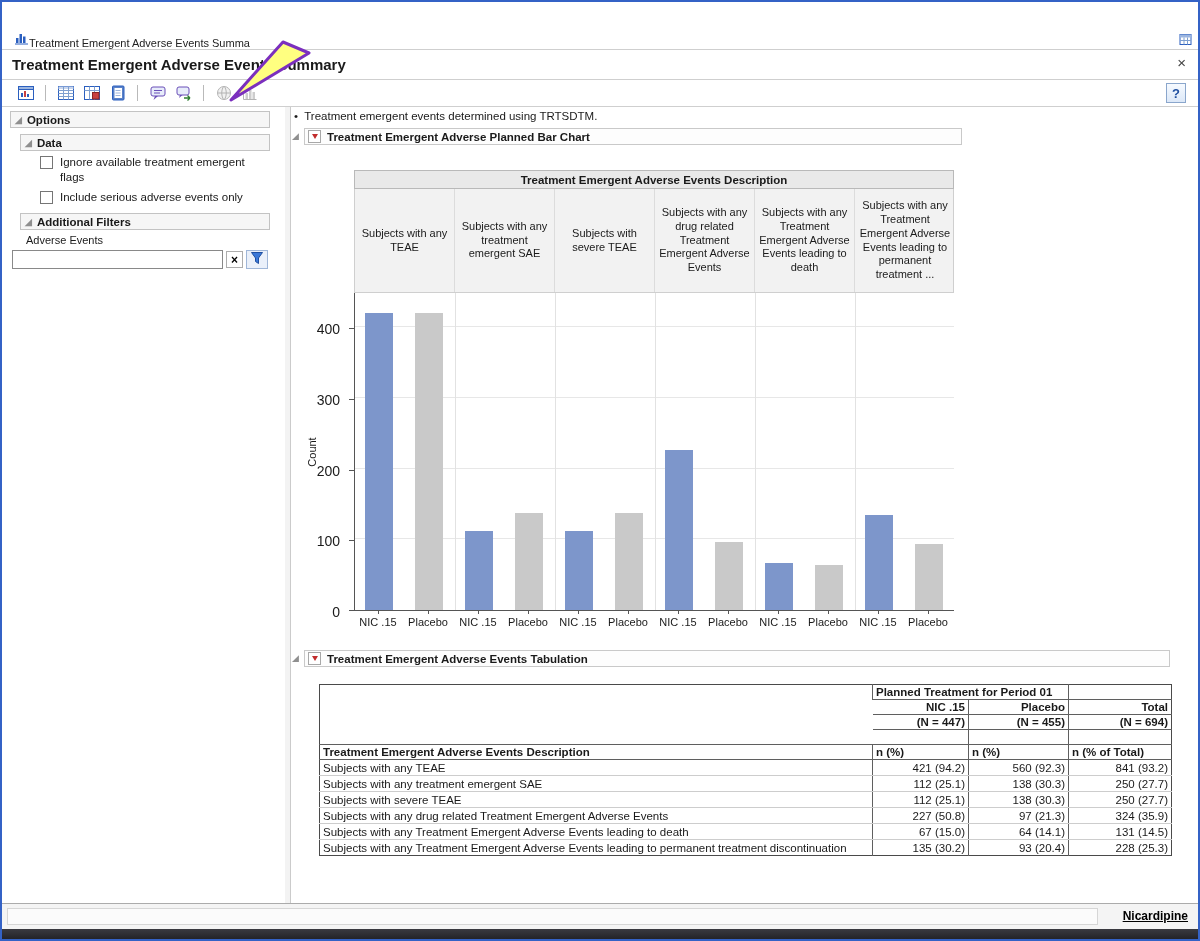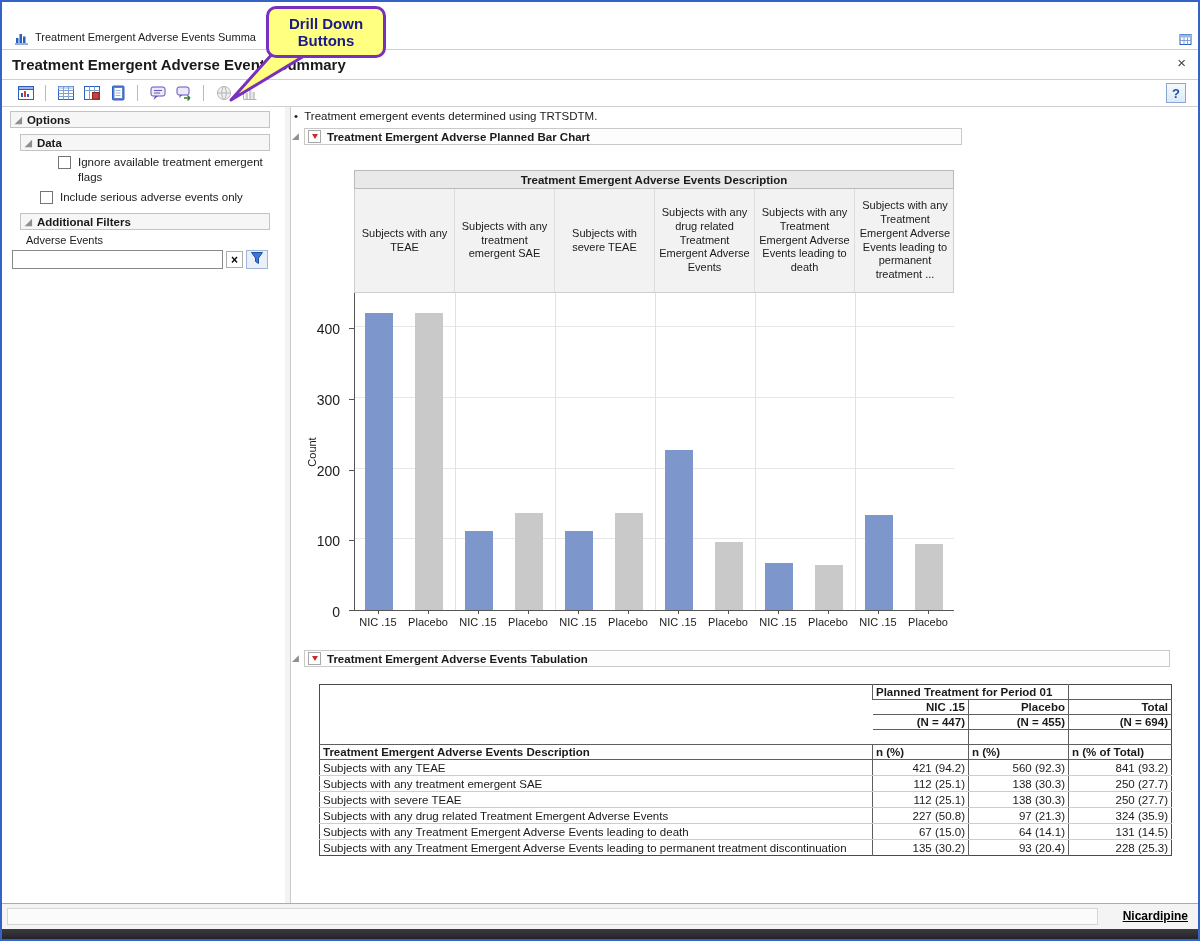--- a/index.html
+++ b/index.html
@@ -2,21 +2,21 @@
 <html><head>
 <meta charset="utf-8">
 <style>
   * { margin:0; padding:0; box-sizing:border-box; }
   body { font-family:"Liberation Sans", sans-serif; background:#fff; color:#1a1a1a; }
   #screen { position:relative; width:1200px; height:941px; background:#fff;
             border:2px solid #3462C6; overflow:hidden; }
 
   
   #titlebar { position:absolute; left:0; top:0; width:100%; height:48px; border-bottom:1px solid #cfcfcf; background:#fff; }
-  #titlebar-inner { position:absolute; left:12px; top:29px; display:flex; align-items:flex-start; gap:6px; }
+  #titlebar-inner { position:absolute; left:12px; top:29px; display:flex; align-items:flex-end; }
   #titlebar-title { font-size:11px; color:#222; }
   #titlebar-right-icon { position:absolute; right:6px; top:30px; }
 
   #pagetitle-row { position:absolute; left:0; top:48px; width:100%; height:30px; border-bottom:1px solid #cfcfcf; }
   #page-title { position:absolute; left:10px; top:6px; font-size:15px; font-weight:bold; }
   #close-btn { position:absolute; right:12px; top:4px; font-size:15px; color:#444; background:none; border:none; cursor:pointer; font-family:inherit; }
 
   
   #toolbar { position:absolute; left:0; top:78px; width:100%; height:27px; border-bottom:1px solid #cfcfcf;
              display:flex; align-items:center; padding-left:12px; gap:3px; }
@@ -197,35 +197,31 @@
           <rect x="8" y="6" width="2.5" height="9" fill="#BDBDBD"></rect>
           <rect x="11.5" y="8" width="2.5" height="7" fill="#BDBDBD"></rect>
         </svg>
     </button>
     <button id="help-btn">?</button>
   </div>
 
   <svg id="callout-tail" width="112" height="66">
     <polygon points="78,2 104,13 26,60" fill="#FFFF80" stroke="#7B2FBE" stroke-width="3" stroke-linejoin="round"></polygon>
   </svg>
-  <div id="callout">
-    <span>Drill Down</span>
-    <span>Buttons</span>
-  </div>
 
   <div id="sidebar">
     <div class="shead" style="left:8px; top:4px; width:260px;">
       <span class="disc">◢</span>
       <span>Options</span>
     </div>
     <div class="shead" style="left:18px; top:27px; width:250px;">
       <span class="disc">◢</span>
       <span>Data</span>
     </div>
-    <label class="chk" style="left:56px; top:48px; width:222px;">
+    <label class="chk" style="left:38px; top:48px; width:222px;">
       <span class="chk-box"></span>
       <span class="chk-label" style="width:195px;">Ignore available treatment emergent flags</span>
     </label>
     <label class="chk" style="left:38px; top:83px; width:230px;">
       <span class="chk-box"></span>
       <span class="chk-label">Include serious adverse events only</span>
     </label>
     <div class="shead" style="left:18px; top:106px; width:250px;">
       <span class="disc">◢</span>
       <span>Additional Filters</span>

